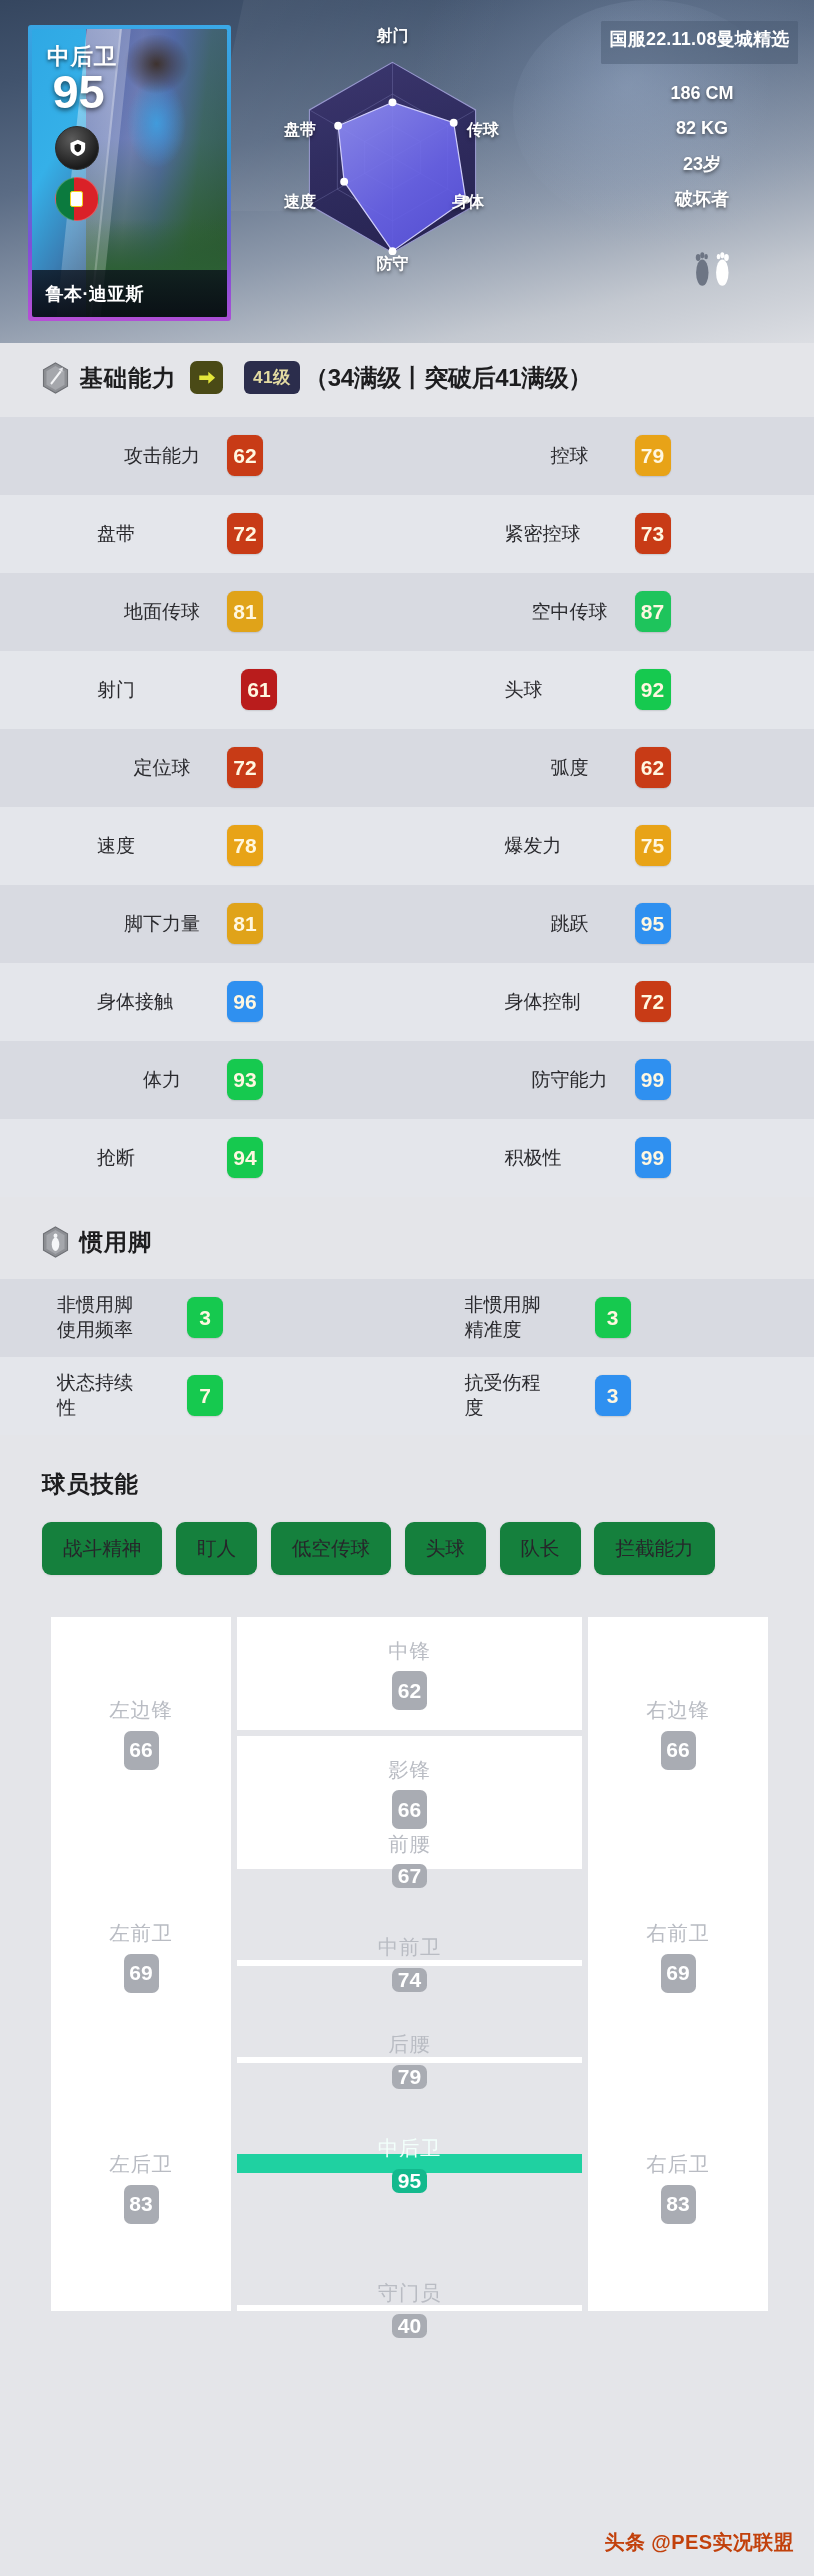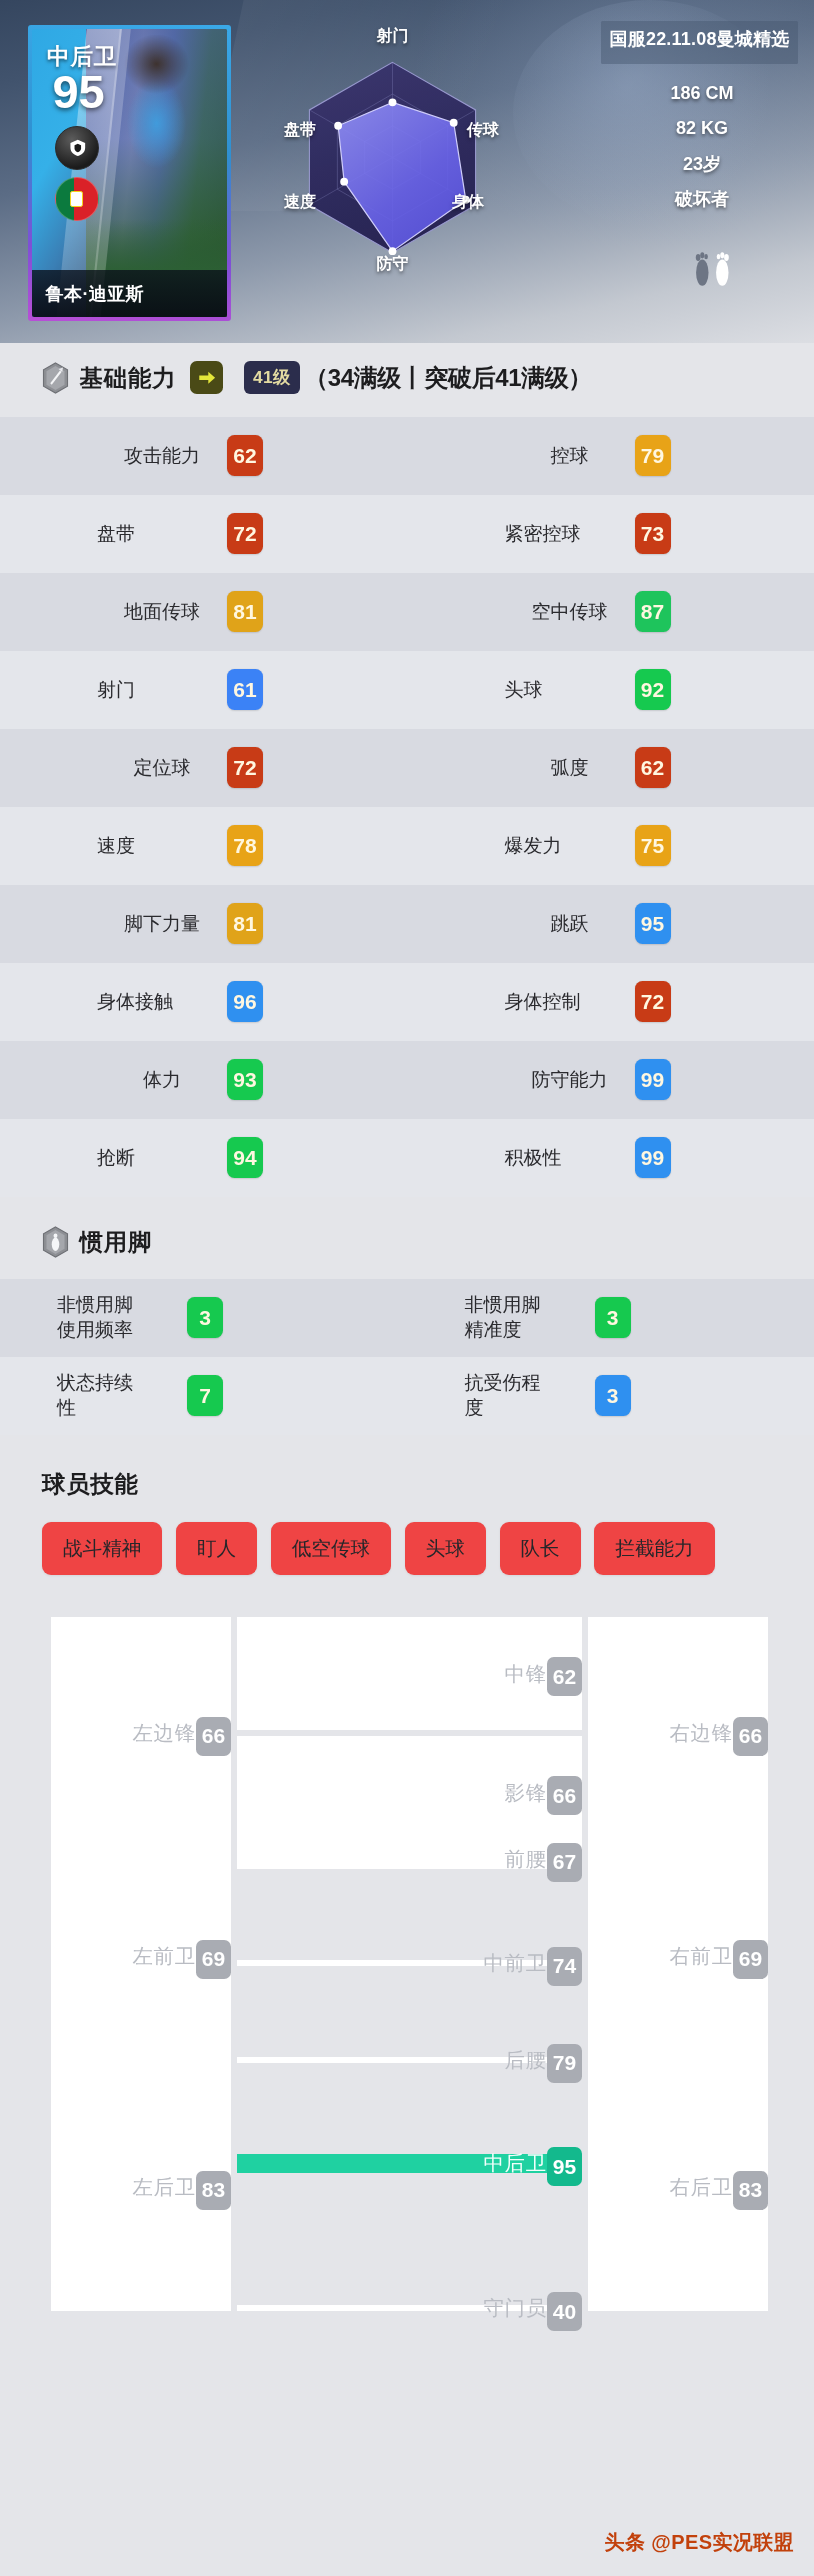--- a/index.html
+++ b/index.html
@@ -196,38 +196,38 @@
   .frow.odd  { background: #d8dae1; }
   .frow.even { background: #e4e6eb; }
   .fcell { width: 50%; display: flex; align-items: center; padding-left: 57px; }
   .flabel { font-size: 19px; color: #2a2a2e; width: 130px; line-height: 1.28; }
 
   
   .skills-wrap { padding: 33px 42px 0; }
   .skills-title { font-size: 23.4px; font-weight: bold; color: #1d1d1f; letter-spacing: 0.8px; }
   .chips { display: flex; flex-wrap: wrap; gap: 13.6px; margin-top: 22.6px; }
   .chip {
-    background: #ef4444; border-radius: 9px;
+    background: #15803d; border-radius: 9px;
     padding: 13px 21px; font-size: 19.6px; color: #26262a;
     box-shadow: 0 0.8px 2.3px rgba(0,0,0,.07);
     white-space: nowrap;
   }
 
   
   .posgrid {
     margin: 42px 51px 0;
     display: grid;
     grid-template-columns: 180px 6px 345px 6px 180px;
     grid-template-rows: repeat(8, auto);
     background: transparent;
   }
   .pcell {
     background: #fff;
-    display: flex; flex-direction: row;
-    align-items: center; justify-content: flex-end;
+    display: flex; flex-direction: column;
+    align-items: center; justify-content: center;
   }
   .pcell.hl { background: #1fd1a1; }
   .pname { font-size: 20.4px; color: #b9bcc3; font-weight: 500; letter-spacing: 0.8px; }
   .pcell.hl .pname { color: #f2fffb; }
   .pval {
     margin-top: 6.8px; width: 35px; height: 39px; border-radius: 6.8px;
     background: #a9acb3; color: #fff; font-size: 21px; font-weight: bold;
     display: flex; align-items: center; justify-content: center;
   }
   .pcell.hl .pval { background: #13b98d; color: #ffffff; }
@@ -388,21 +388,21 @@
           <span class="badge" style="background: rgb(224, 163, 25);">81</span>
         </div>
         <div class="scell">
           <span class="slabel">空中传球</span>
           <span class="badge" style="background: rgb(30, 196, 92);">87</span>
         </div>
       </div>
       <div class="srow even">
         <div class="scell">
           <span class="slabel">射门</span>
-          <span class="badge" style="background: #3b82f6;">61</span>
+          <span class="badge" style="background: #b91c1c; margin-left: 14px;">61</span>
         </div>
         <div class="scell">
           <span class="slabel">头球</span>
           <span class="badge" style="background: rgb(22, 201, 79);">92</span>
         </div>
       </div>
       <div class="srow odd">
         <div class="scell">
           <span class="slabel">定位球</span>
           <span class="badge" style="background: rgb(200, 59, 22);">72</span>

